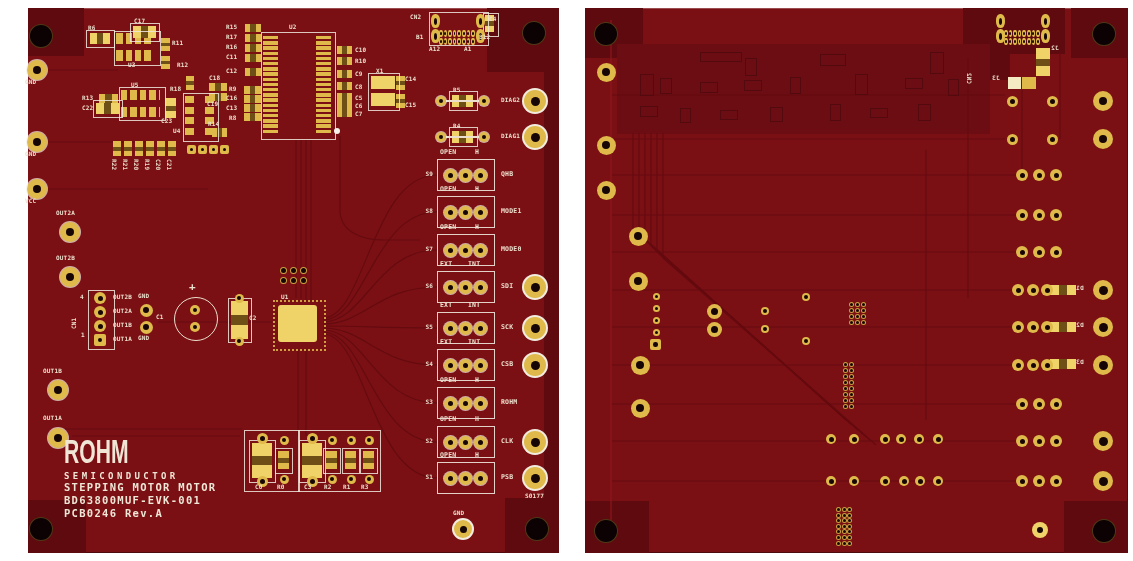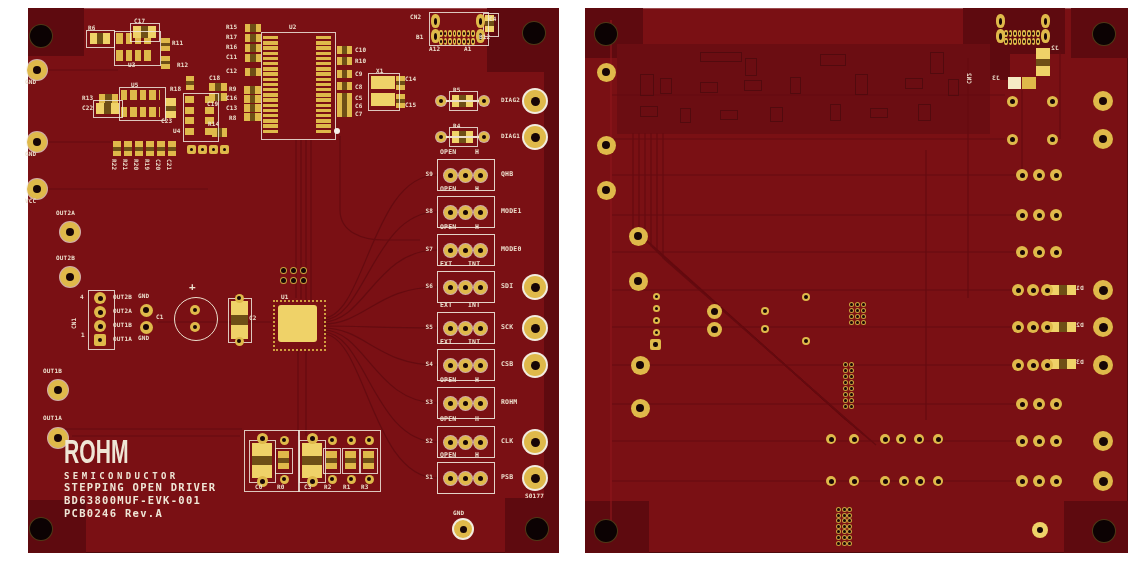--- a/index.html
+++ b/index.html
@@ -1037,17 +1037,17 @@
     <div class="silk m" style="position: absolute; left: 1076px; top: 285px; width: auto; height: auto;">D1</div>
     <div class="silk m" style="position: absolute; left: 1076px; top: 322px; width: auto; height: auto;">D2</div>
     <div class="silk m" style="position: absolute; left: 1076px; top: 359px; width: auto; height: auto;">D3</div>
     <div style="position: absolute; left: 594px; top: 22px; width: 22px; height: 22px; border-radius: 50%; background: rgb(12, 2, 3); border: 1px solid rgba(200, 160, 60, 0.35);"></div>
     <div style="position: absolute; left: 1092px; top: 22px; width: 22px; height: 22px; border-radius: 50%; background: rgb(12, 2, 3); border: 1px solid rgba(200, 160, 60, 0.35);"></div>
     <div style="position: absolute; left: 594px; top: 519px; width: 22px; height: 22px; border-radius: 50%; background: rgb(12, 2, 3); border: 1px solid rgba(200, 160, 60, 0.35);"></div>
     <div style="position: absolute; left: 1092px; top: 519px; width: 22px; height: 22px; border-radius: 50%; background: rgb(12, 2, 3); border: 1px solid rgba(200, 160, 60, 0.35);"></div>
     <div class="logo">
     <div class="brand">ROHM</div>
     <div class="sub">SEMICONDUCTOR</div>
-    <div class="ln">STEPPING OPEN DRIVER</div>
+    <div class="ln">STEPPING MOTOR MOTOR</div>
     <div class="ln">BD63800MUF-EVK-001</div>
     <div class="ln">PCB0246 Rev.A</div>
   </div>
   </div>
 
 </body></html>

